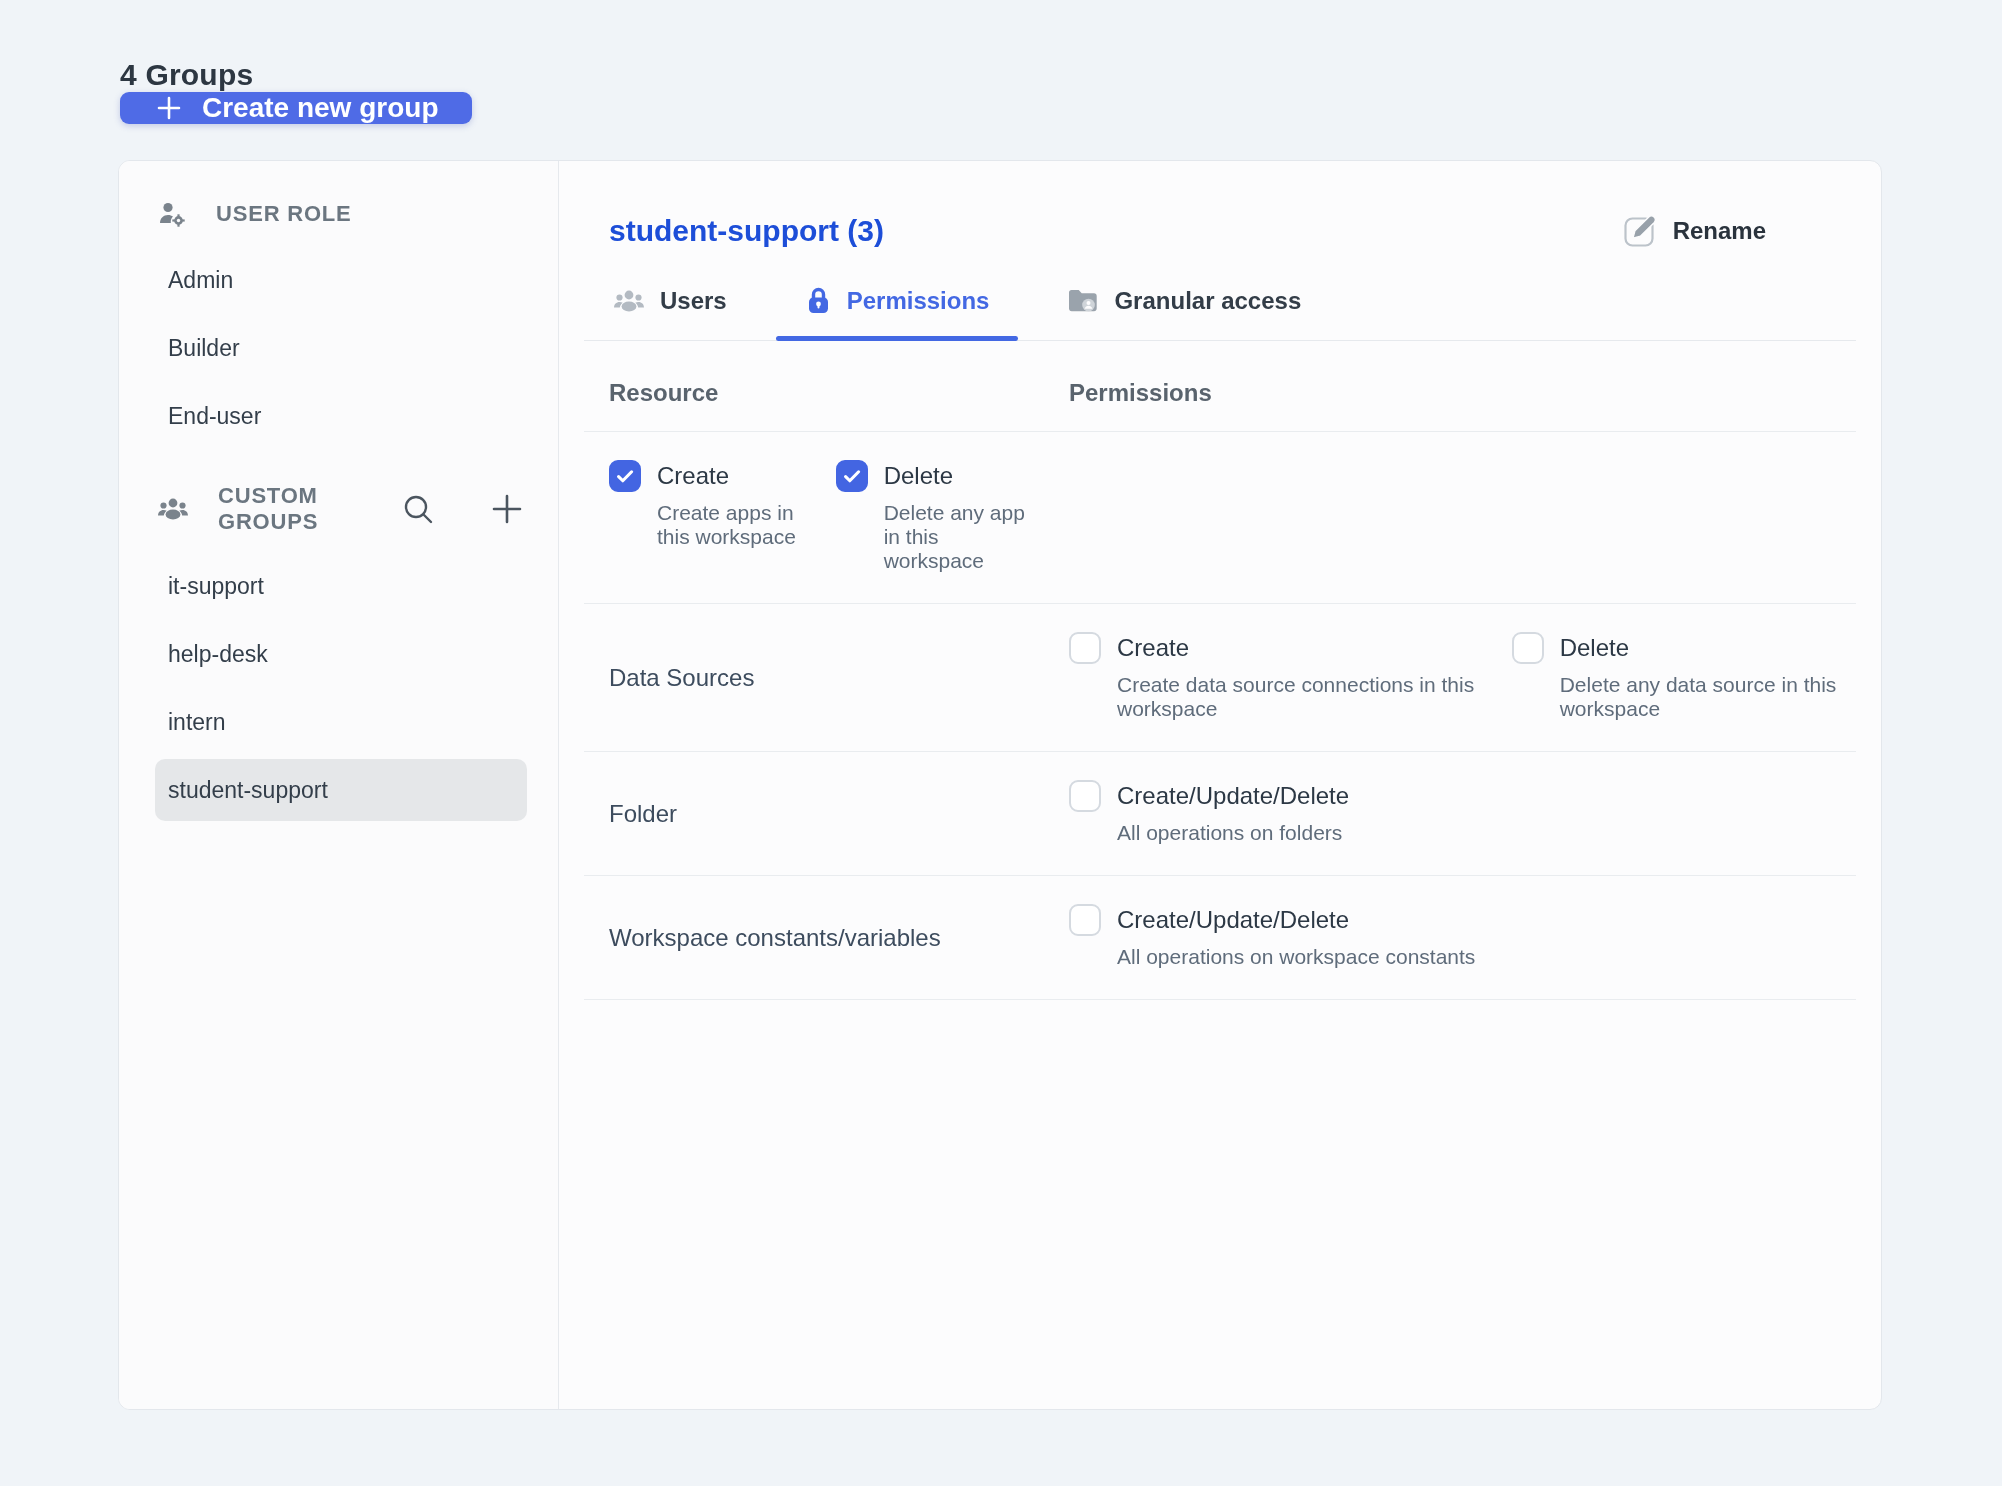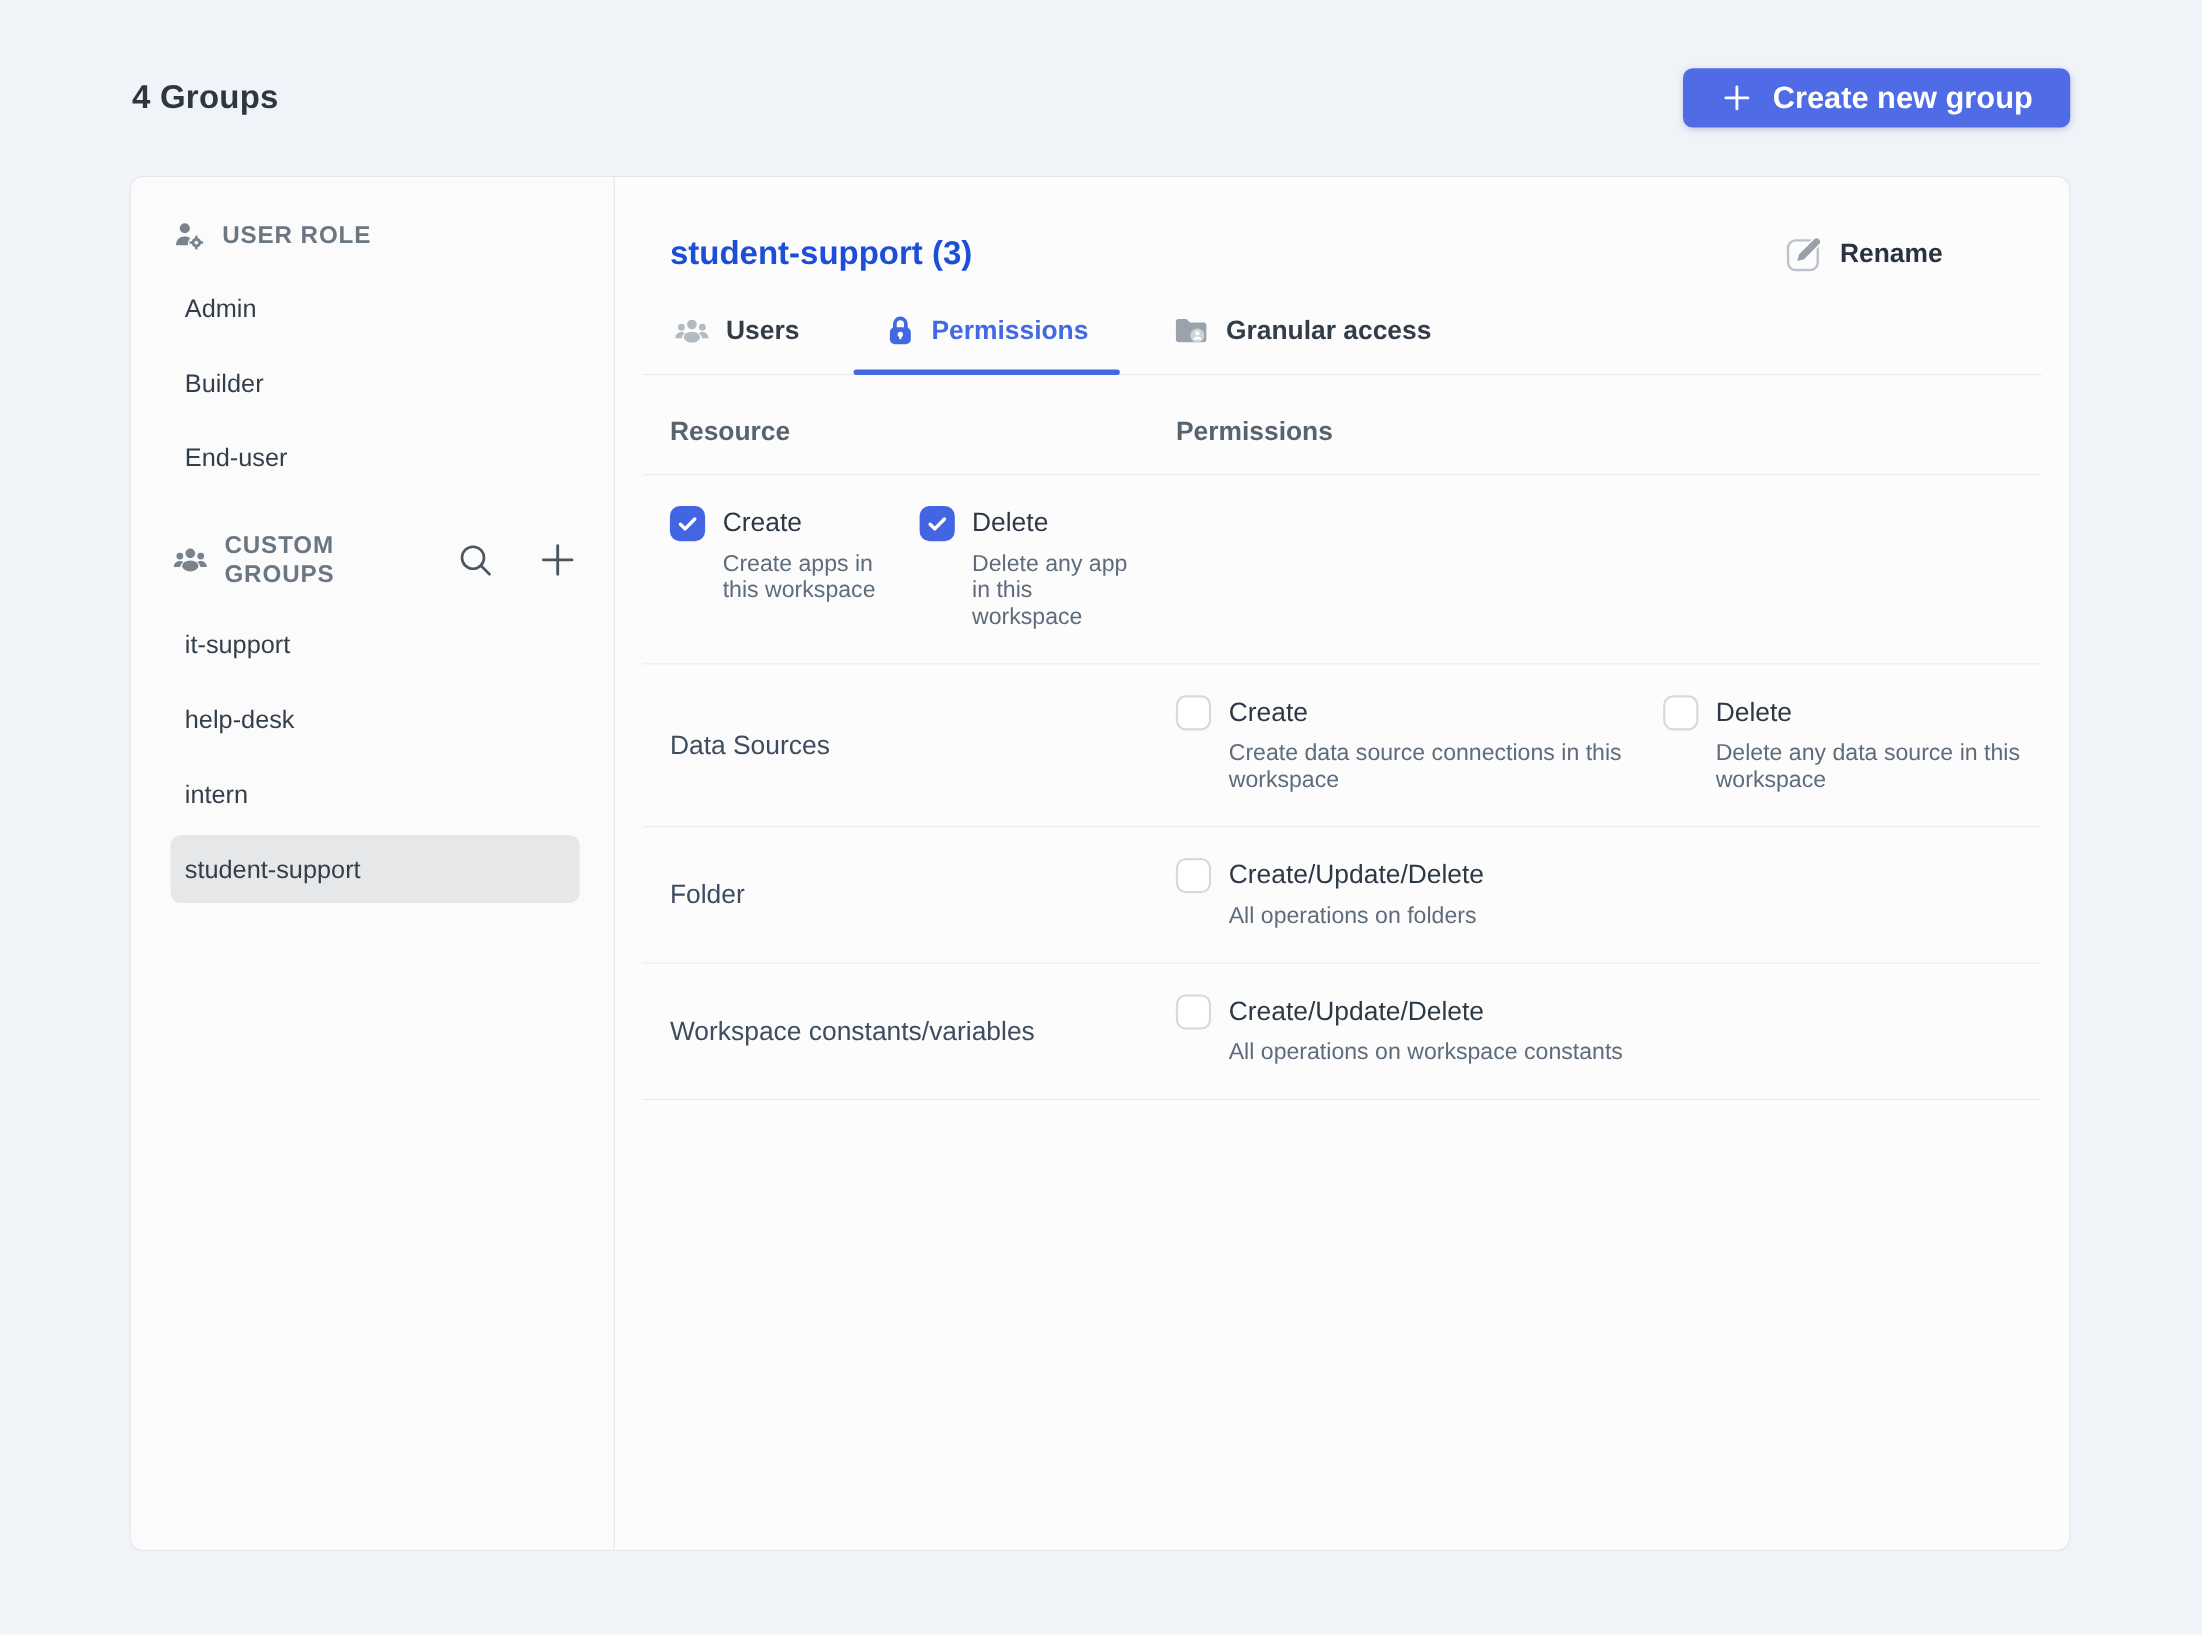--- a/index.html
+++ b/index.html
@@ -7,21 +7,21 @@
   body {
     background:#f0f4f8;
     font-family:"Liberation Sans","DejaVu Sans",sans-serif;
     color:#323c46;
     position:relative;
   }
   
   .topbar {
     margin:58px 120px 0 120px;
     height:62px;
-    display:flex; align-items:center; justify-content:space-between;
+    display:flex; align-items:flex-start; justify-content:space-between;flex-direction:column;
   }
   .page-title { font-size:30px; font-weight:700; color:#2d3742; letter-spacing:.2px; }
   .create-btn {
     height:54px; padding:0 34px;
     background:#4f6be6; border:none; border-radius:9px;
     color:#fff; font-size:28px; font-weight:700;
     font-family:"Liberation Sans","DejaVu Sans",sans-serif;
     display:flex; align-items:center; gap:18px;
     box-shadow:0 2px 6px rgba(60,80,180,.25);
     cursor:pointer;
@@ -38,21 +38,21 @@
   }
   
   .sidebar {
     width:440px; flex:0 0 440px;
     border-right:1px solid #e6e9ed;
     background:#fbfbfc;
     padding:38px 31px 0 36px;
   }
   .section { margin-bottom:36px; }
   .section-header {
-    display:flex; align-items:center; gap:15px;
+    display:flex; align-items:center; gap:29px;
     padding:0 0 2px 2px; margin-bottom:18px;
     color:#6b7680; font-size:22px; font-weight:700; letter-spacing:.8px;
   }
   .icon-btn { background:none; border:none; cursor:pointer; display:flex; align-items:center; padding:0; margin-left:20px; }
   .side-item {
     height:62px; display:flex; align-items:center;
     padding-left:13px; margin-bottom:6px;
     border-radius:10px;
     font-size:23px; color:#333e4a;
     cursor:pointer;

